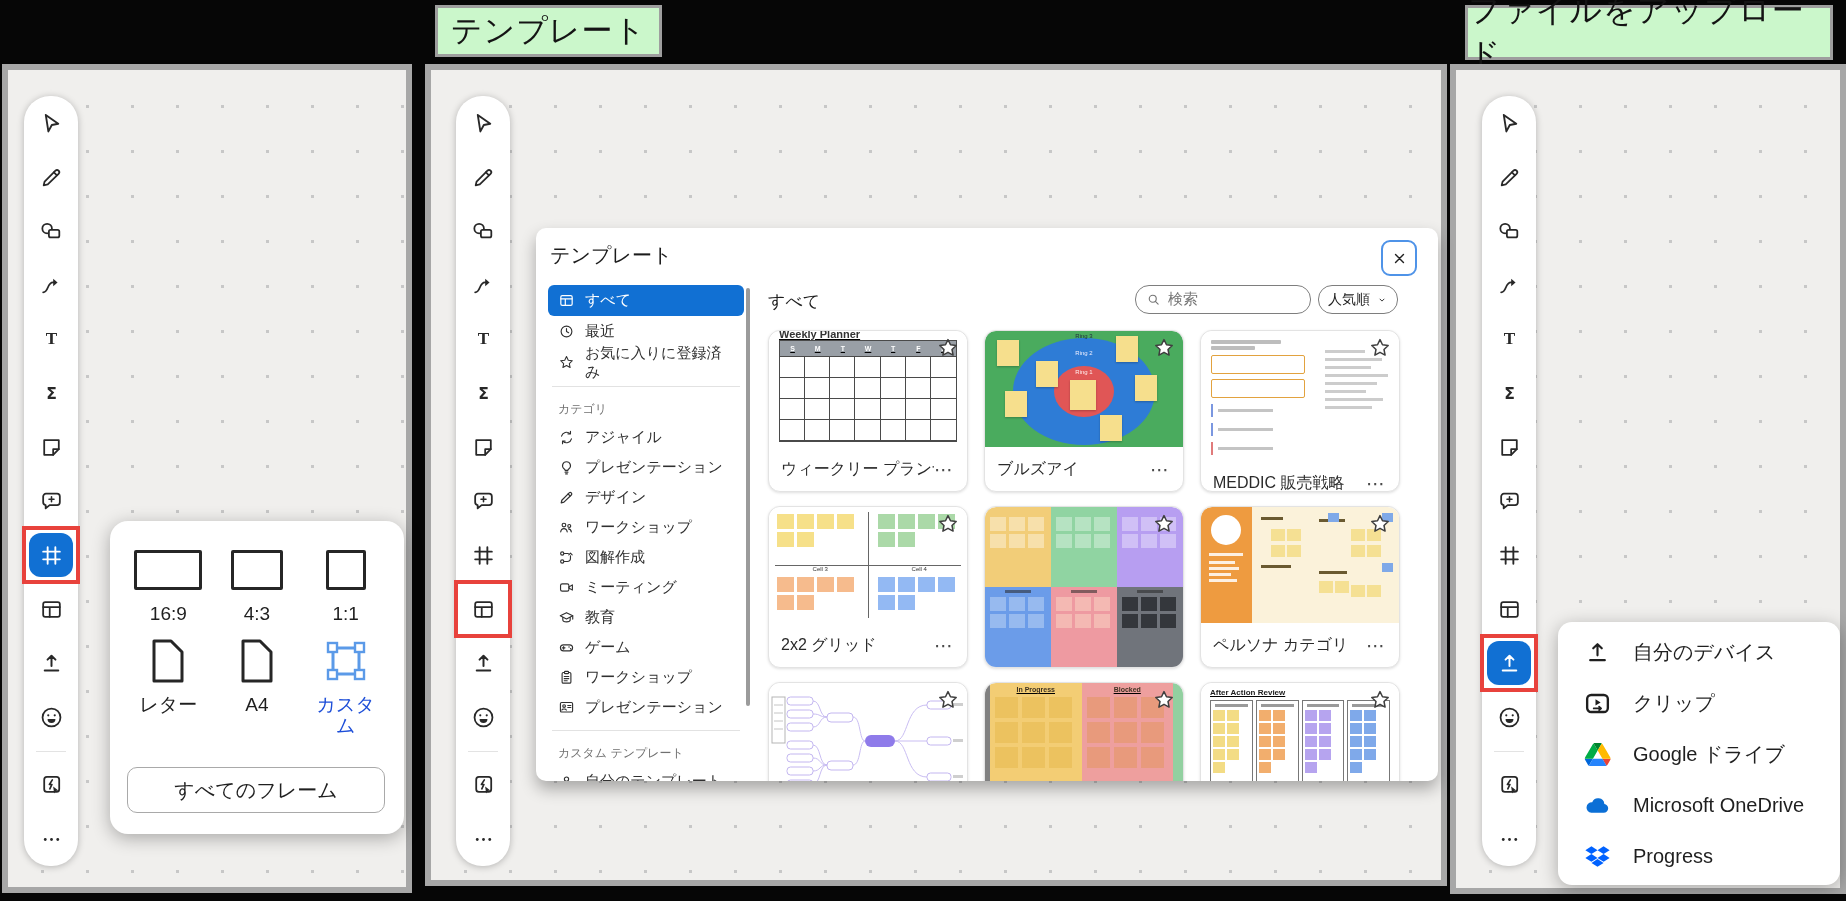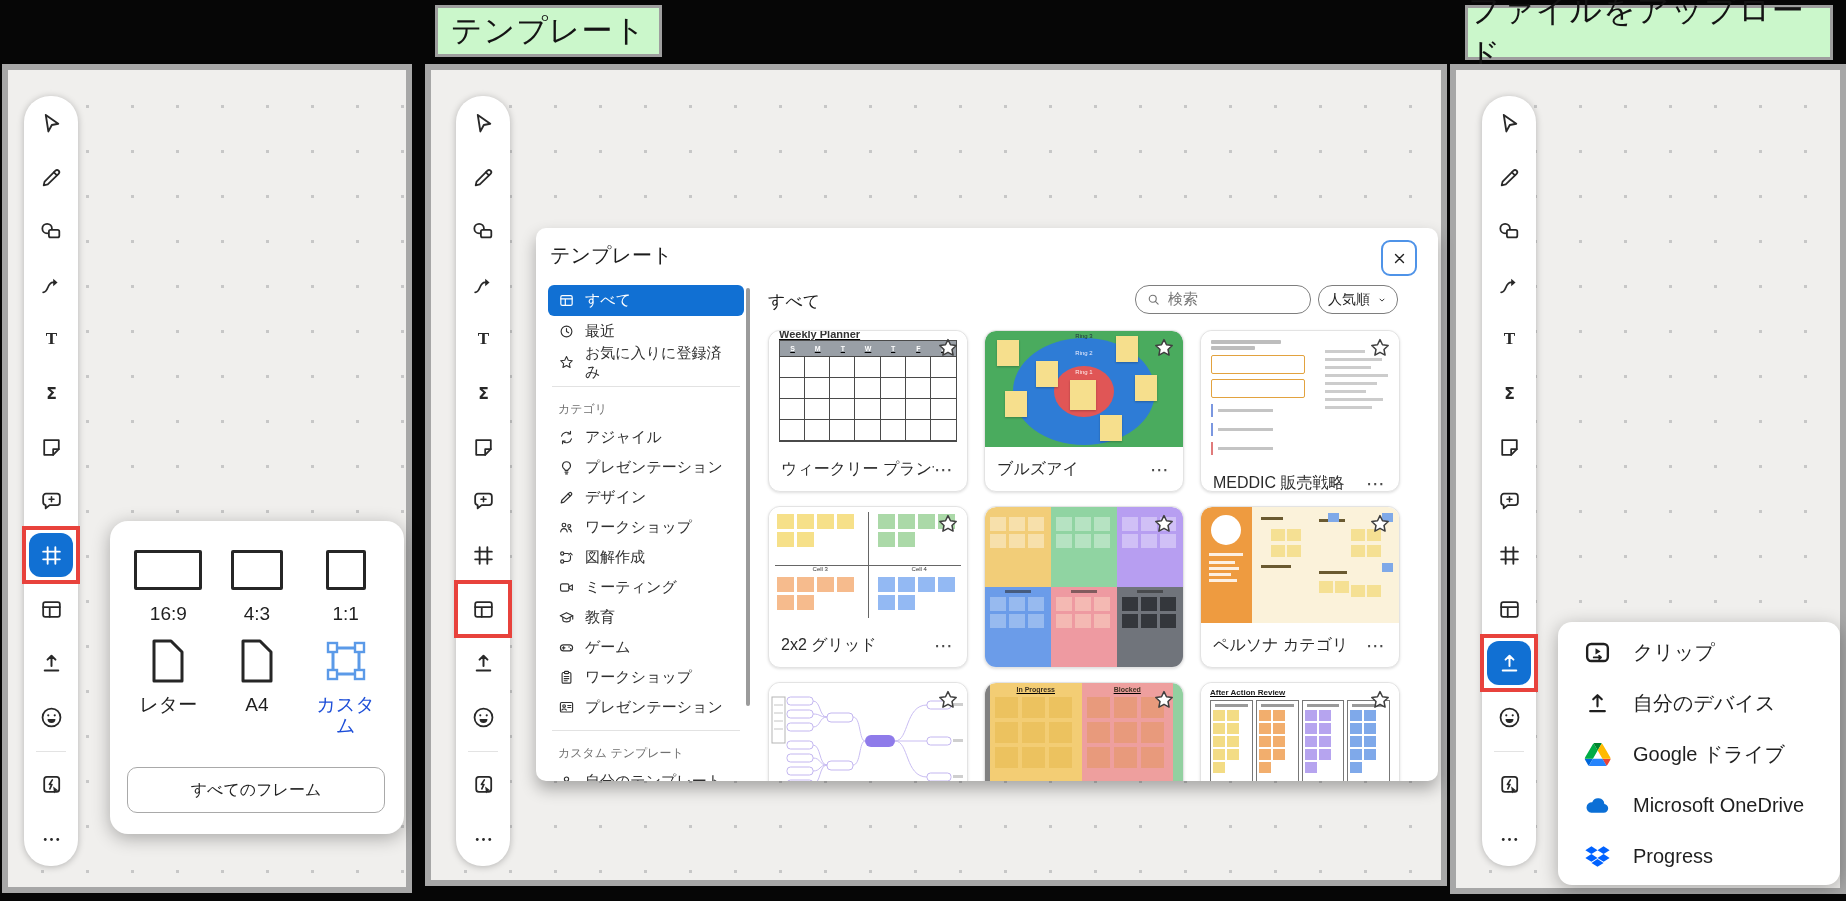--- a/index.html
+++ b/index.html
@@ -22,21 +22,21 @@
           box-shadow:0 4px 18px rgba(0,0,0,.3);box-sizing:border-box;padding:20px 14px 0 14px;margin-left:12px;}
   .fgrid{display:grid;grid-template-columns:repeat(3,1fr);row-gap:8px;}
   .fcell{display:flex;flex-direction:column;align-items:center;}
   .fshape{height:58px;display:flex;align-items:center;justify-content:center;}
   .flabel{font-size:19px;color:#1f1f1f;margin-top:4px;text-align:center;line-height:21px;width:72px;}
   .fcell.custom .flabel{color:#1d4ed8;}
   .r169{width:62px;height:34px;border:3px solid #262626;border-radius:2px;}
   .r43{width:46px;height:34px;border:3px solid #262626;border-radius:2px;}
   .r11{width:34px;height:34px;border:3px solid #262626;border-radius:2px;}
   .fall-btn{position:absolute;left:17px;top:246px;width:258px;height:46px;background:#fff;border:1.5px solid #a9a9a9;
-            border-radius:10px;font-size:16px;color:#1f1f1f;display:flex;align-items:center;justify-content:center;box-sizing:border-box;}
+            border-radius:10px;font-size:20px;color:#1f1f1f;display:flex;align-items:center;justify-content:center;box-sizing:border-box;}
   
   .tdialog{position:absolute;left:536px;top:228px;width:902px;height:553px;background:#fff;border-radius:10px;
            box-shadow:0 8px 16px rgba(0,0,0,.3);overflow:hidden;}
   .td-title{position:absolute;left:14px;top:14px;font-size:20px;color:#1b1b1b;}
   .td-close{position:absolute;left:845px;top:12px;width:36px;height:36px;border:2px solid #4f93e8;border-radius:9px;
             display:flex;align-items:center;justify-content:center;color:#222;background:#fff;box-sizing:border-box;}
   .td-search{position:absolute;left:599px;top:57px;width:176px;height:29px;border:1px solid #7e7e7e;border-radius:14px;
              display:flex;align-items:center;padding:0 10px;box-sizing:border-box;color:#444;}
   .td-search span{font-size:15px;color:#757575;margin-left:7px;}
   .td-sort{position:absolute;left:782px;top:57px;width:80px;height:29px;border:1px solid #7e7e7e;border-radius:14px;
@@ -1196,34 +1196,34 @@
             </div>
           </div>
         </div>
       </div>
   </div>
 
   <div class="umenu" id="umenu">
       <div class="um-item">
         <span>
           <svg width="27" height="27" viewBox="0 0 24 24">
+            <path d="M12 14.5V5M8.2 8.3 12 4.6l3.8 3.7M5.5 18.8h13" fill="none" stroke="currentColor" stroke-width="1.9" stroke-linecap="round" stroke-linejoin="round"></path>
+          </svg>
+        </span>
+        <span>自分のデバイス</span>
+      </div>
+      <div class="um-item">
+        <span>
+          <svg width="27" height="27" viewBox="0 0 24 24">
             <rect x="2.8" y="4.4" width="18.4" height="15.2" rx="3.6" fill="none" stroke="currentColor" stroke-width="2.1"></rect>
             <path d="M10.2 8.2l4.6 2.8-4.6 2.8z" fill="currentColor" stroke="none"></path>
             <path d="M8.6 16.4h6.6M13.4 14.8l1.8 1.6-1.8 1.6" fill="none" stroke="currentColor" stroke-width="1.5" stroke-linecap="round" stroke-linejoin="round"></path>
           </svg>
         </span>
         <span>クリップ</span>
-      </div>
-      <div class="um-item">
-        <span>
-          <svg width="27" height="27" viewBox="0 0 24 24">
-            <path d="M12 14.5V5M8.2 8.3 12 4.6l3.8 3.7M5.5 18.8h13" fill="none" stroke="currentColor" stroke-width="1.9" stroke-linecap="round" stroke-linejoin="round"></path>
-          </svg>
-        </span>
-        <span>自分のデバイス</span>
       </div>
       <div class="um-item">
         <span>
           <svg width="27" height="27" viewBox="0 0 24 24">
             <g transform="scale(0.262) translate(2.8,7)">
               <path fill="#0066da" d="m6.6 66.85 3.85 6.65c.8 1.4 1.95 2.5 3.3 3.3l13.75-23.8h-27.5c0 1.55.4 3.1 1.2 4.5z"></path>
               <path fill="#00ac47" d="m43.65 25-13.75-23.8c-1.35.8-2.5 1.9-3.3 3.3l-25.4 44a9.06 9.06 0 0 0-1.2 4.5h27.5z"></path>
               <path fill="#ea4335" d="m73.55 76.8c1.35-.8 2.5-1.9 3.3-3.3l1.6-2.75 7.65-13.25c.8-1.4 1.2-2.95 1.2-4.5h-27.5l5.85 11.5z"></path>
               <path fill="#00832d" d="m43.65 25 13.75-23.8c-1.35-.8-2.9-1.2-4.5-1.2h-18.5c-1.6 0-3.15.45-4.5 1.2z"></path>
               <path fill="#2684fc" d="m59.8 53h-32.3l-13.75 23.8c1.35.8 2.9 1.2 4.5 1.2h50.8c1.6 0 3.15-.45 4.5-1.2z"></path>

